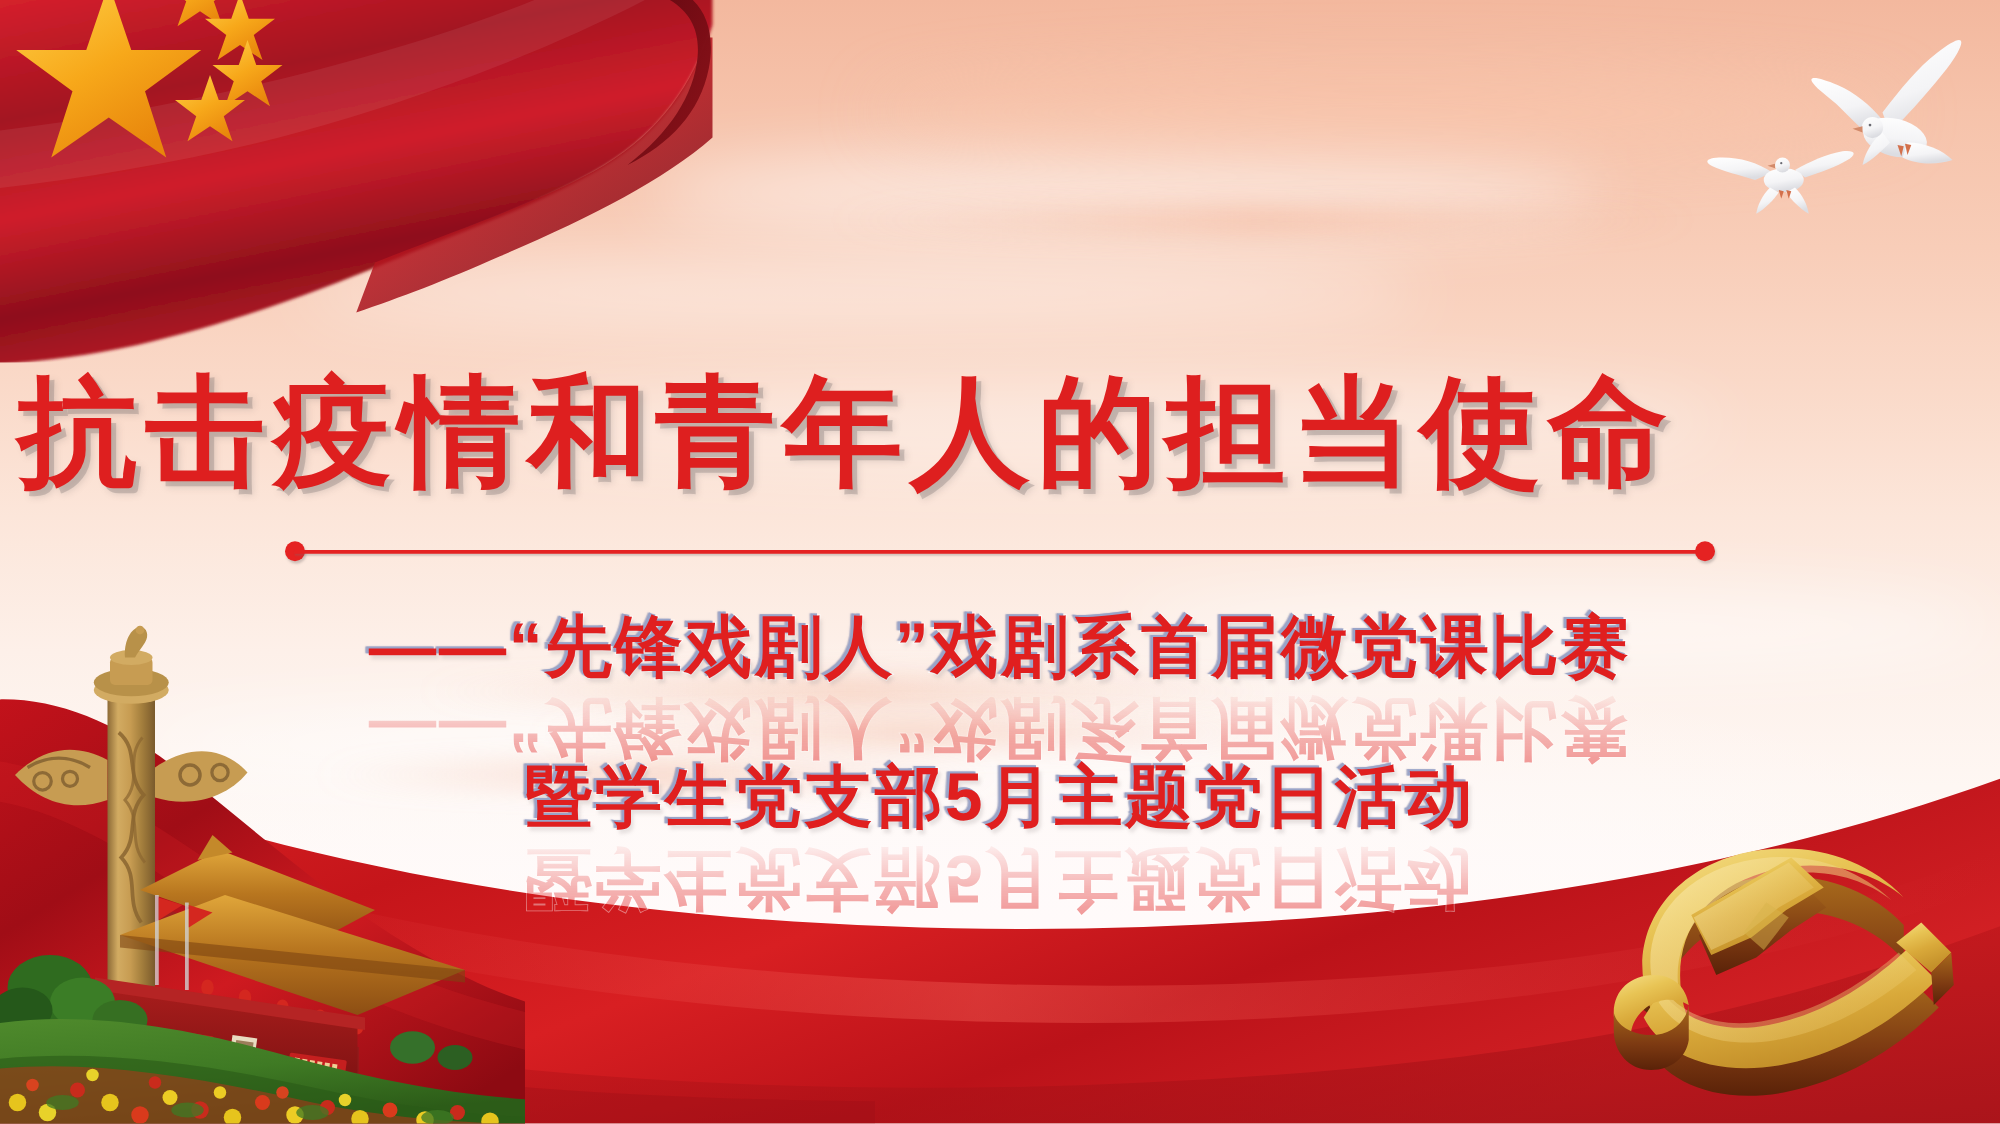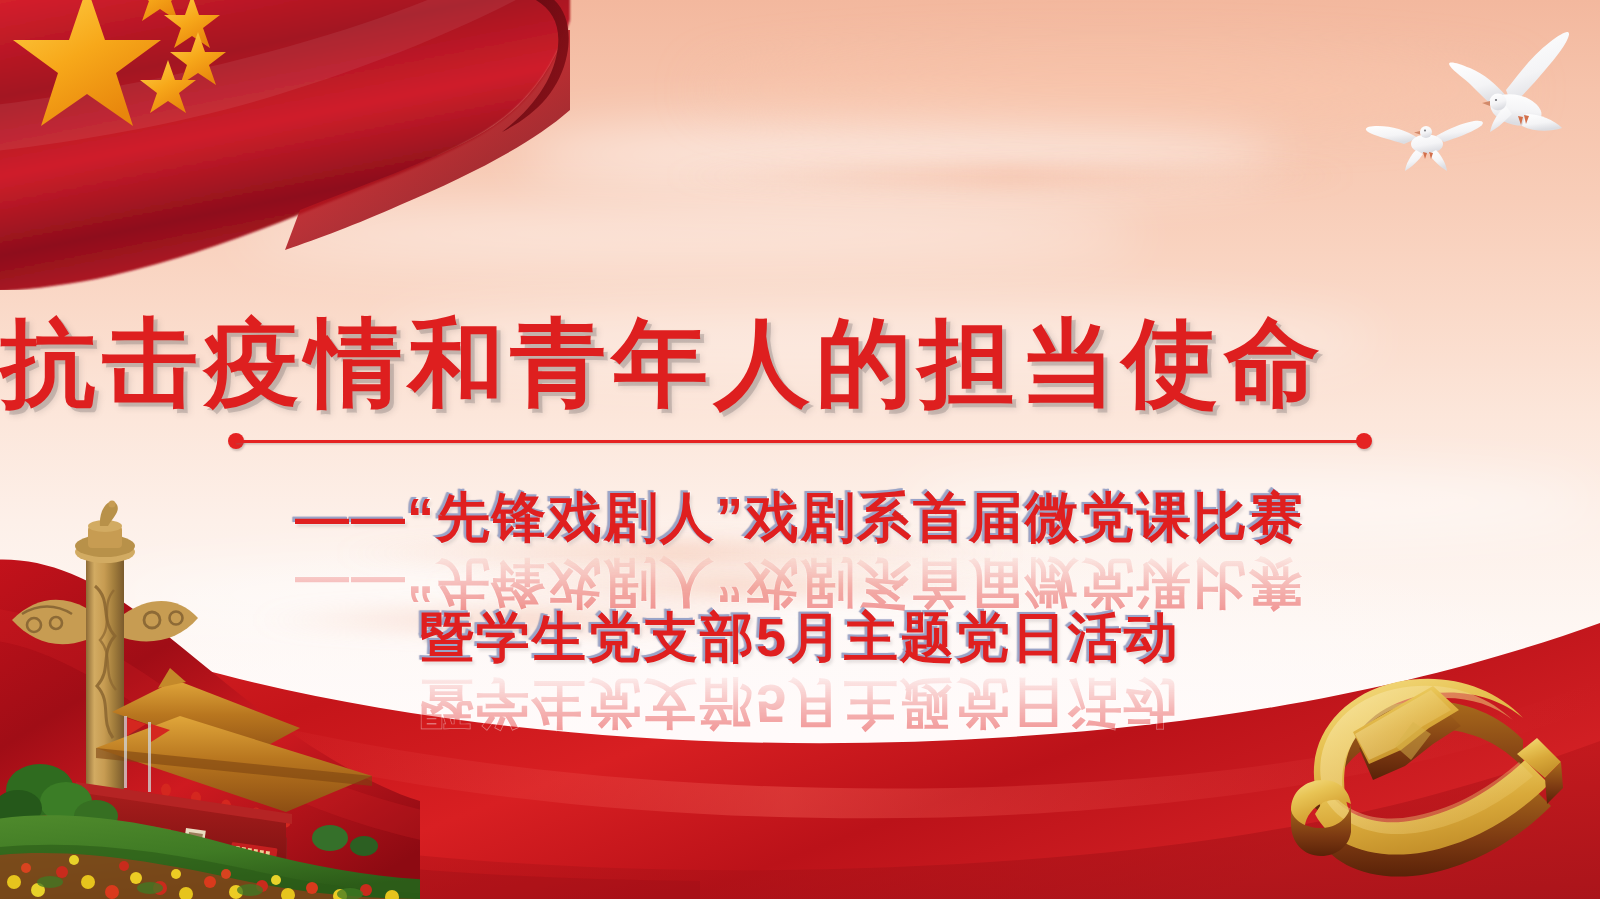--- a/index.html
+++ b/index.html
@@ -52,21 +52,21 @@
   
   #scene{position:absolute;left:0;top:490px;width:420px;height:409px;pointer-events:none;}
 
   
   #emblem{position:absolute;left:1255px;top:660px;width:345px;height:239px;pointer-events:none;}
 
   
   #textblock{position:absolute;left:0;top:0;width:1600px;height:899px;}
 
   .maintitle{
-    position:absolute;left:0;top:300px;width:1340px;text-align:left;
+    position:absolute;left:0;top:282px;width:1340px;text-align:right;
     font-family:"Liberation Serif","DejaVu Serif",serif;
     font-size:96px;font-weight:700;letter-spacing:6px;
     color:#de1f1f;white-space:nowrap;
     text-shadow:
       4px 4px 0 rgba(120,110,110,.30),
       5px 5px 6px rgba(120,110,110,.22);
   }
 
   .divider{position:absolute;left:228px;top:438px;width:1144px;height:6px;}
   .divider .bar{position:absolute;left:8px;top:2px;width:1128px;height:2.5px;

